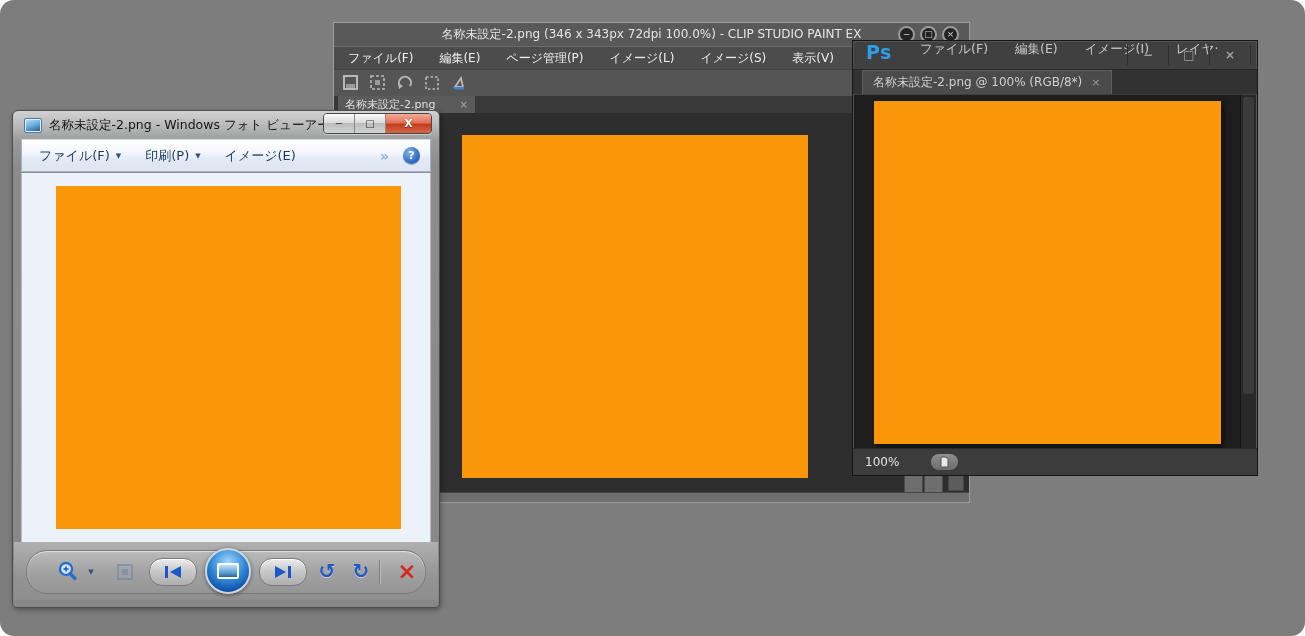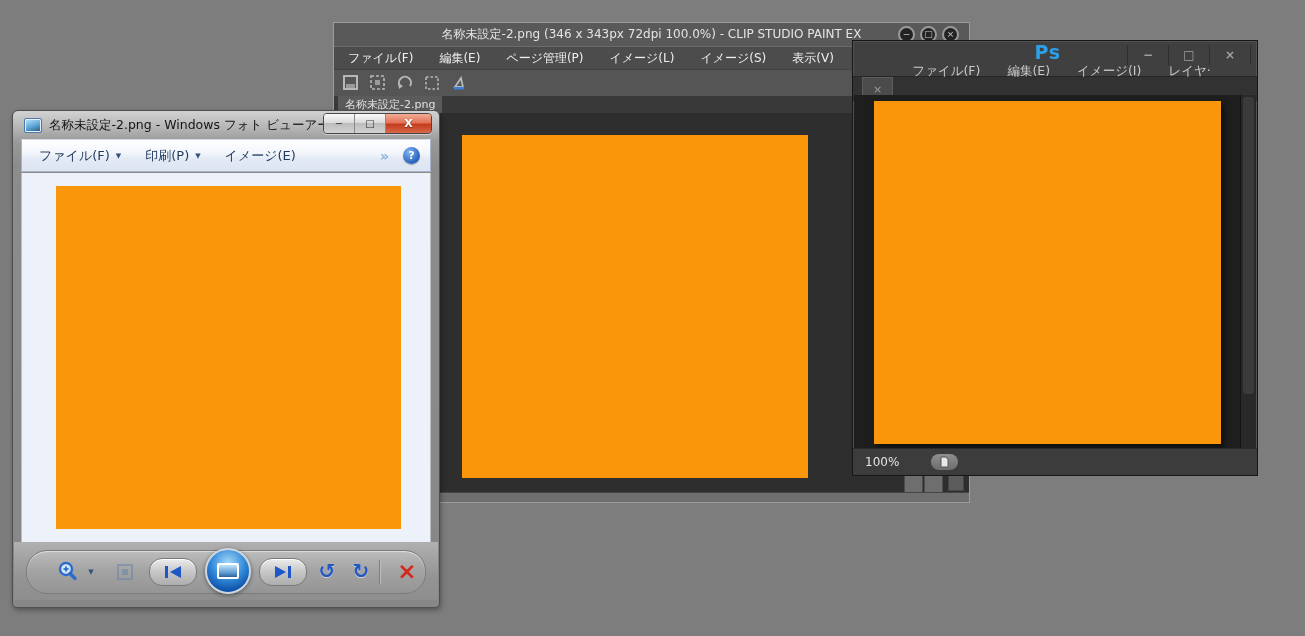--- a/index.html
+++ b/index.html
@@ -1,46 +1,46 @@
 <!DOCTYPE html>
 <html><head>
 <meta charset="utf-8">
 <style>
   html,body{margin:0;padding:0;}
   .desktop{position:relative;width:1305px;height:636px;background:#7d7d7d;overflow:hidden;
-           font-family:"DejaVu Sans",sans-serif;}
+           font-family:"DejaVu Sans",sans-serif;border-radius:14px;}
   .win{position:absolute;box-sizing:border-box;}
 
   
   .cs{left:333px;top:22px;width:637px;height:481px;background:#4f4f4f;border:1px solid #9c9c9c;z-index:1;}
   .cs-titlebar{position:relative;height:23px;background:#595959;text-align:center;line-height:23px;
                font-size:12px;color:#e4e4e4;white-space:nowrap;overflow:hidden;}
   .cs-winbtns{position:absolute;right:10px;top:3px;display:flex;gap:5px;}
   .cs-winbtn{width:17px;height:17px;border-radius:50%;background:#232323;border:2px solid #9a9a9a;
              color:#cacaca;font-size:9px;line-height:13px;text-align:center;box-sizing:border-box;}
   .cs-menubar{height:22px;background:#4c4c4c;border-top:1px solid #6b6b6b;display:flex;align-items:center;
               padding-left:14px;gap:26px;font-size:12px;color:#eeeeee;}
   .cs-menubar span{cursor:default;}
   .cs-toolbar{height:26px;background:#555;border-top:1px solid #434343;display:flex;align-items:center;
               gap:7px;padding-left:7px;}
   .cs-tool{width:20px;height:20px;display:flex;align-items:center;justify-content:center;}
   .cs-tabbar{height:18px;background:#393939;display:flex;align-items:flex-end;padding-left:4px;}
   .cs-tab{height:18px;background:#5b5b5b;color:#e0e0e0;font-size:11px;line-height:18px;padding:0 7px;
-          display:flex;gap:24px;align-items:center;flex-direction:column;}
+          display:flex;gap:24px;align-items:center;}
   .cs-tab-close{color:#a9a9a9;font-size:10px;}
   .cs-canvas{position:absolute;top:90px;bottom:9px;left:0;right:0;background:#2e2e2e;}
   .cs-image{position:absolute;left:128px;top:22px;width:346px;height:343px;}
   .cs-vscroll{position:absolute;right:5px;top:2px;bottom:2px;width:14px;background:#5c5c5c;border:1px solid #454545;}
   .cs-corner{position:absolute;bottom:0;width:17px;height:22px;background:#6e6e6e;border:1px solid #4c4c4c;}
   .cs-bottom{position:absolute;bottom:0;left:0;right:0;height:9px;background:#6f6f6f;border-top:1px solid #454545;}
 
   
   .ps{left:852px;top:40px;width:406px;height:436px;background:#404040;border:1px solid #161616;
       box-shadow:inset 0 0 0 1px #525252;z-index:2;}
-  .ps-titlebar{position:relative;height:35px;display:flex;align-items:center;padding-left:13px;flex-direction:column;}
+  .ps-titlebar{position:relative;height:28px;display:flex;align-items:flex-start;padding-left:13px;}
   .ps-logo{font-size:19px;font-weight:bold;margin-right:28px;letter-spacing:.5px;}
   .ps-menus{display:flex;gap:27px;font-size:12.5px;color:#c8c8c8;white-space:nowrap;}
   .ps-winbtns{position:absolute;top:4px;right:6px;display:flex;}
   .ps-winbtn{width:40px;text-align:center;color:#a2a2a2;font-weight:bold;font-size:12px;line-height:20px;
              border-left:1px solid #2e2e2e;}
   .ps-winbtn:last-child{border-right:1px solid #2e2e2e;}
   .ps-tabbar{height:24px;background:#323232;border-top:1px solid #262626;display:flex;align-items:stretch;
              padding-left:9px;}
   .ps-tab{background:#4b4b4b;border:1px solid #5e5e5e;border-bottom:none;color:#cfcfcf;font-size:12px;
           display:flex;align-items:center;gap:9px;padding:0 10px;}
@@ -177,20 +177,21 @@
         <span>レイヤ·</span>
       </div>
       <div class="ps-winbtns">
         <div class="ps-winbtn">−</div>
         <div class="ps-winbtn">□</div>
         <div class="ps-winbtn">×</div>
       </div>
     </div>
     <div class="ps-tabbar">
       <div class="ps-tab">
+        <span>名称未設定-2.png @ 100% (RGB/8*)</span>
         <span class="ps-tab-close">×</span>
       </div>
     </div>
     <div class="ps-canvas">
       <div class="ps-image" style="background: rgb(250, 150, 10);"></div>
       <div class="ps-vscroll">
         <div class="ps-vthumb"></div>
       </div>
     </div>
     <div class="ps-statusbar">

